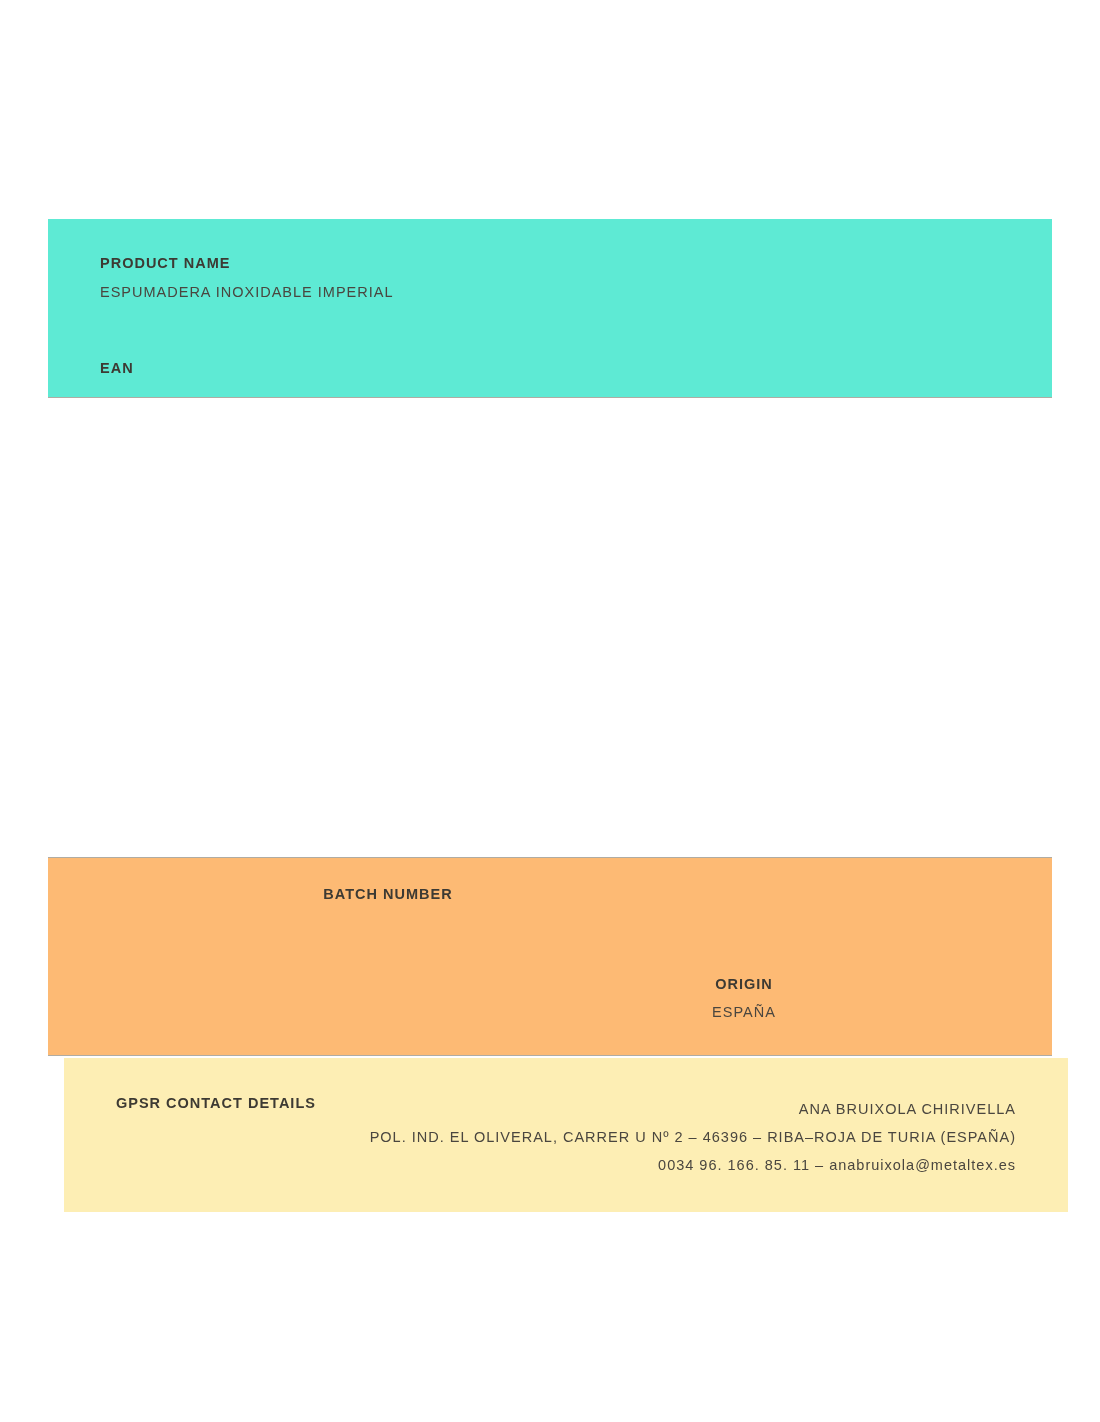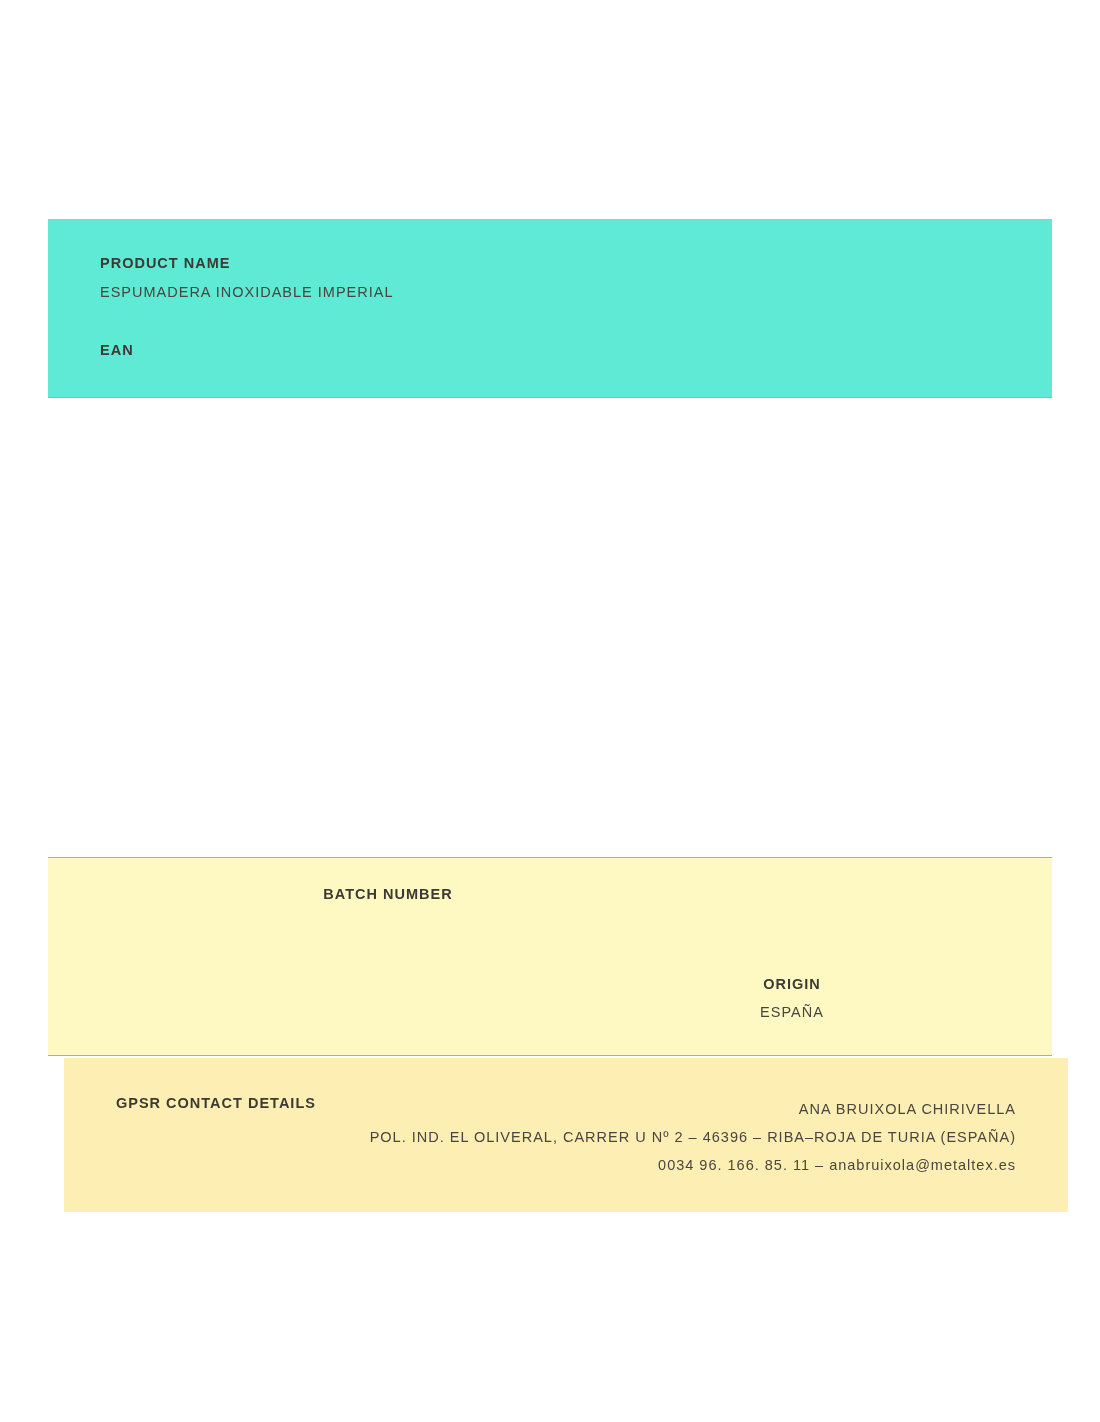--- a/index.html
+++ b/index.html
@@ -47,33 +47,33 @@
   }
   .field-value {
     font-size: 14.5px;
     font-weight: normal;
     letter-spacing: 1.0px;
     color: #4a463f;
     margin: 0;
   }
   .row-name-label { margin-top: 18px; }
   .row-name-value { margin-top: 13px; }
-  .row-ean-label { margin-top: 42px; }
+  .row-ean-label { margin-top: 60px; }
   .row-ean-value { margin-top: 12px; }
 
   
 
   
   .mid-block {
     position: absolute;
     left: 48px;
     top: 857px;
     width: 1004px;
     height: 199px;
-    background: #fef9c3;
+    background: #fdba74;
     border-top: 1px solid #b0aca3;
     border-bottom: 1px solid #b0aca3;
     box-sizing: border-box;
   }
   .mid-grid {
     position: relative;
     width: 100%;
     height: 100%;
   }
   .cell {
@@ -92,21 +92,21 @@
     font-weight: normal;
     letter-spacing: 1.0px;
     color: #4a463f;
     margin-top: 12px;
     white-space: nowrap;
     min-height: 17px;
   }
   .cell-batch  { left: 180px; top: 28px; width: 320px; }
   .cell-expiry { left: 560px; top: 28px; width: 320px; }
   .cell-legal  { left: 180px; top: 118px; width: 320px; }
-  .cell-origin { left: 584px; top: 118px; width: 320px; }
+  .cell-origin { left: 536px; top: 118px; width: 320px; }
 
   
   .gpsr-block {
     position: absolute;
     left: 48px;
     top: 1058px;
     width: 1004px;
     height: 154px;
     background: #fdeeb4;
     box-sizing: border-box;

